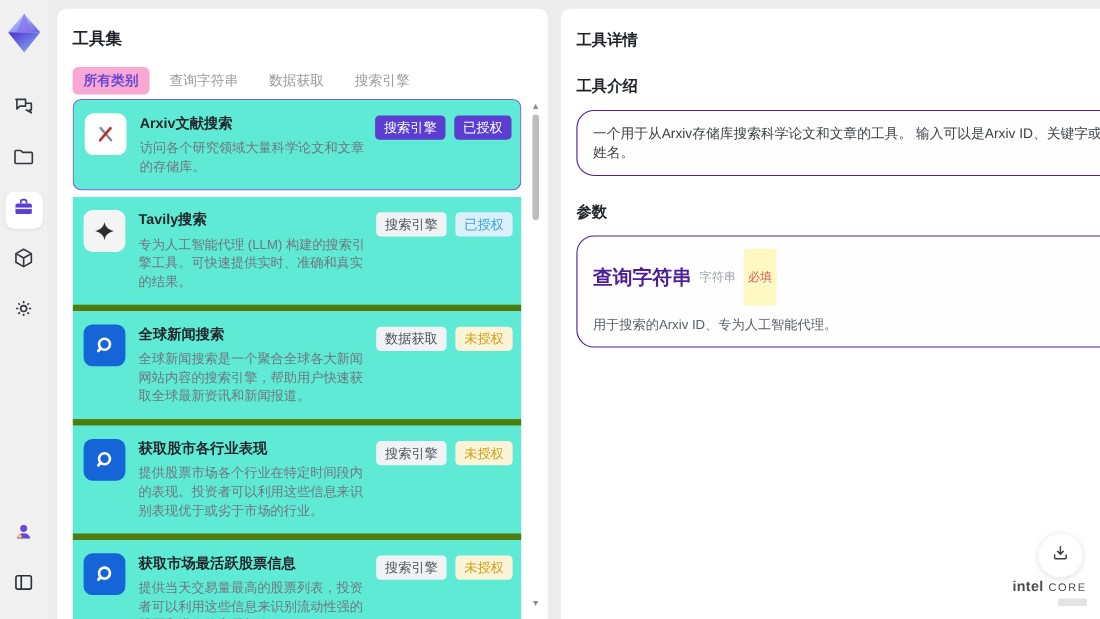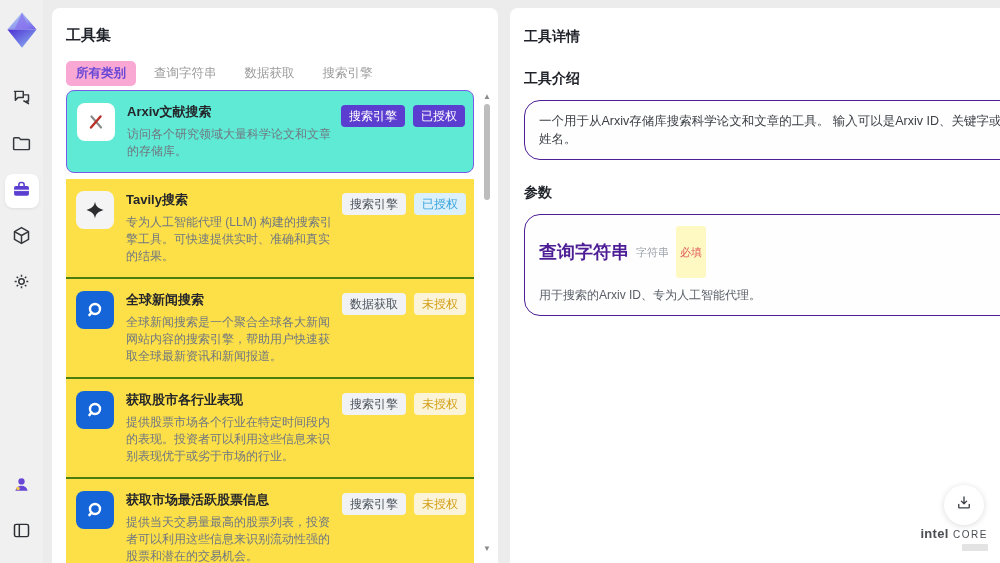--- a/index.html
+++ b/index.html
@@ -32,22 +32,22 @@
   
   .ts-title { font-size:15px; font-weight:bold; padding:18px 0 0 14px; }
   .tabs { display:flex; gap:8px; padding:16px 0 10px 14px; align-items:center; }
   .tab {
     font-size:12.5px; color:#9b9b9b; padding:4px 10px; border-radius:5px; cursor:pointer;
     white-space:nowrap;
   }
   .tab.active { background:#f9a8d4; color:#6847d6; font-weight:bold; }
   .tool-list { position:absolute; left:14px; right:24px; top:82px; bottom:0; overflow:hidden; }
   .tool-card {
-    display:flex; padding:12px 8px 12px 10px; border-bottom:2px solid #4d7c0f;
-    position:relative; cursor:pointer; background:#fde047;
+    display:flex; padding:12px 8px 12px 10px; border-bottom:6px solid #4d7c0f;
+    position:relative; cursor:pointer; background:#5eead4;
   }
   .tool-card.selected {
     background:#5eead4; border:1.5px solid #7a5ae8; border-radius:8px;
     margin-bottom:6px;
   }
   .tool-icon {
     width:38px; height:38px; border-radius:8px; background:#f4f4f5; flex:none;
     display:flex; align-items:center; justify-content:center; margin-right:12px;
     overflow:hidden;
   }

